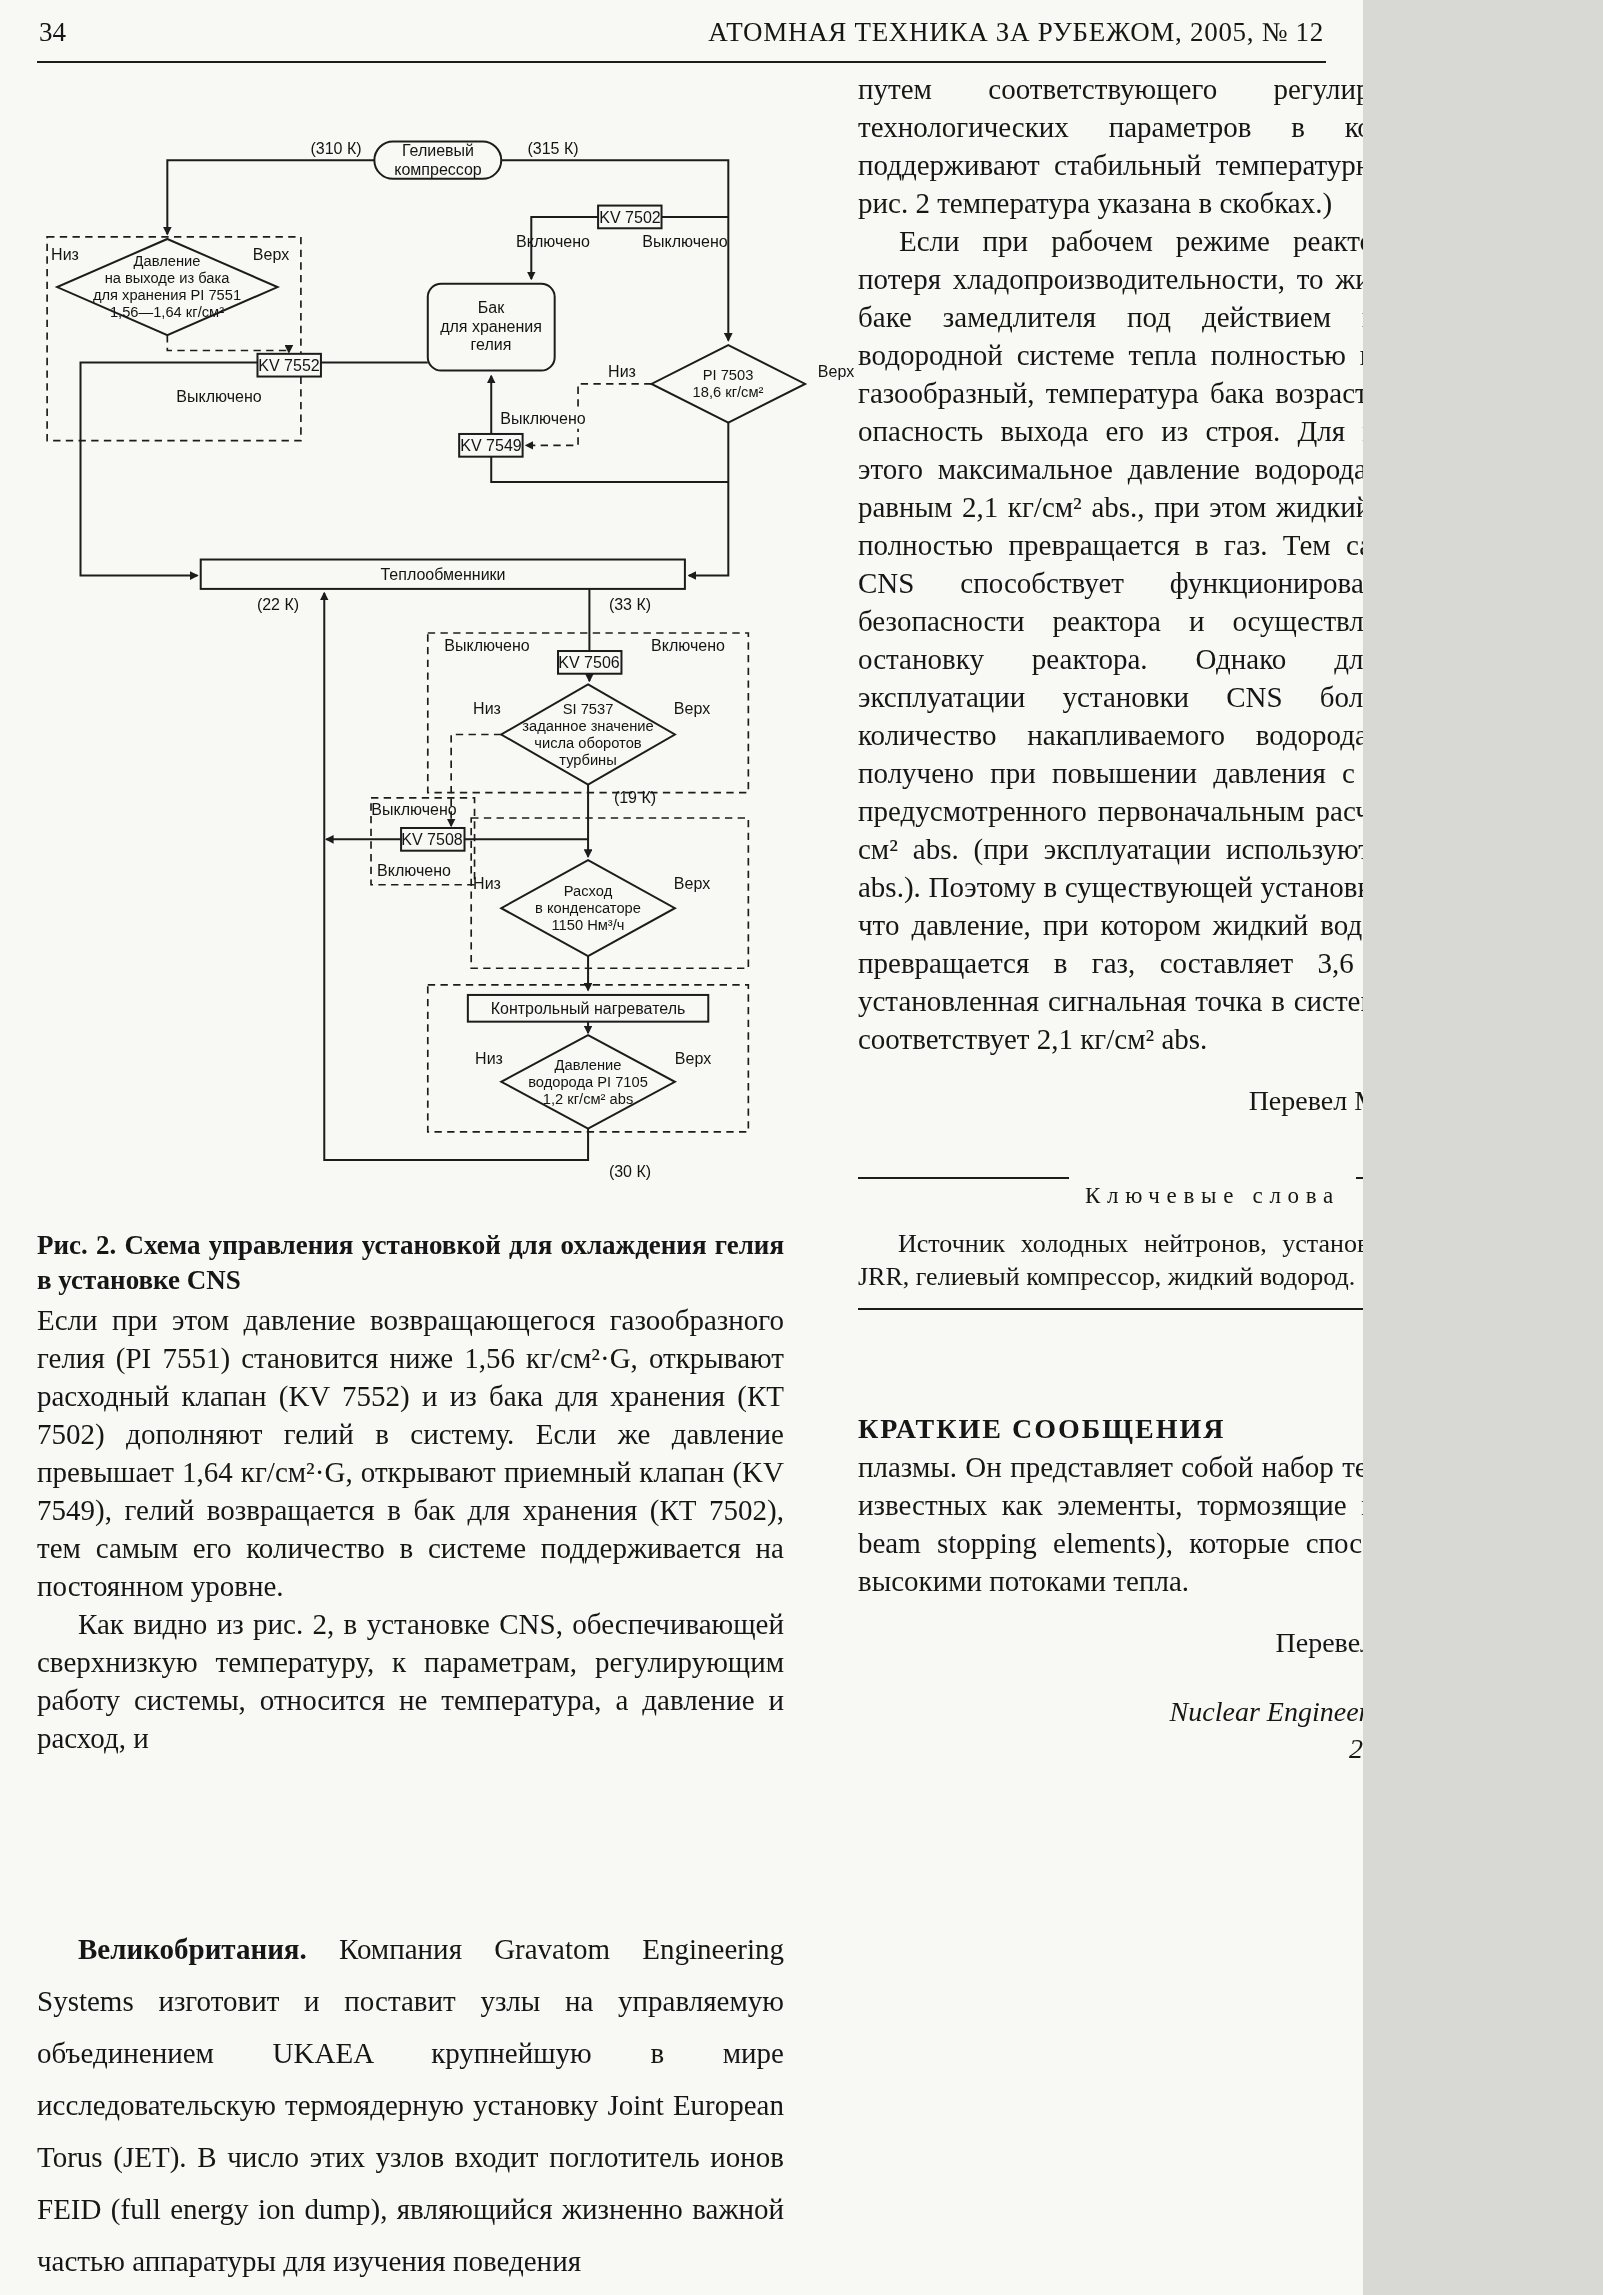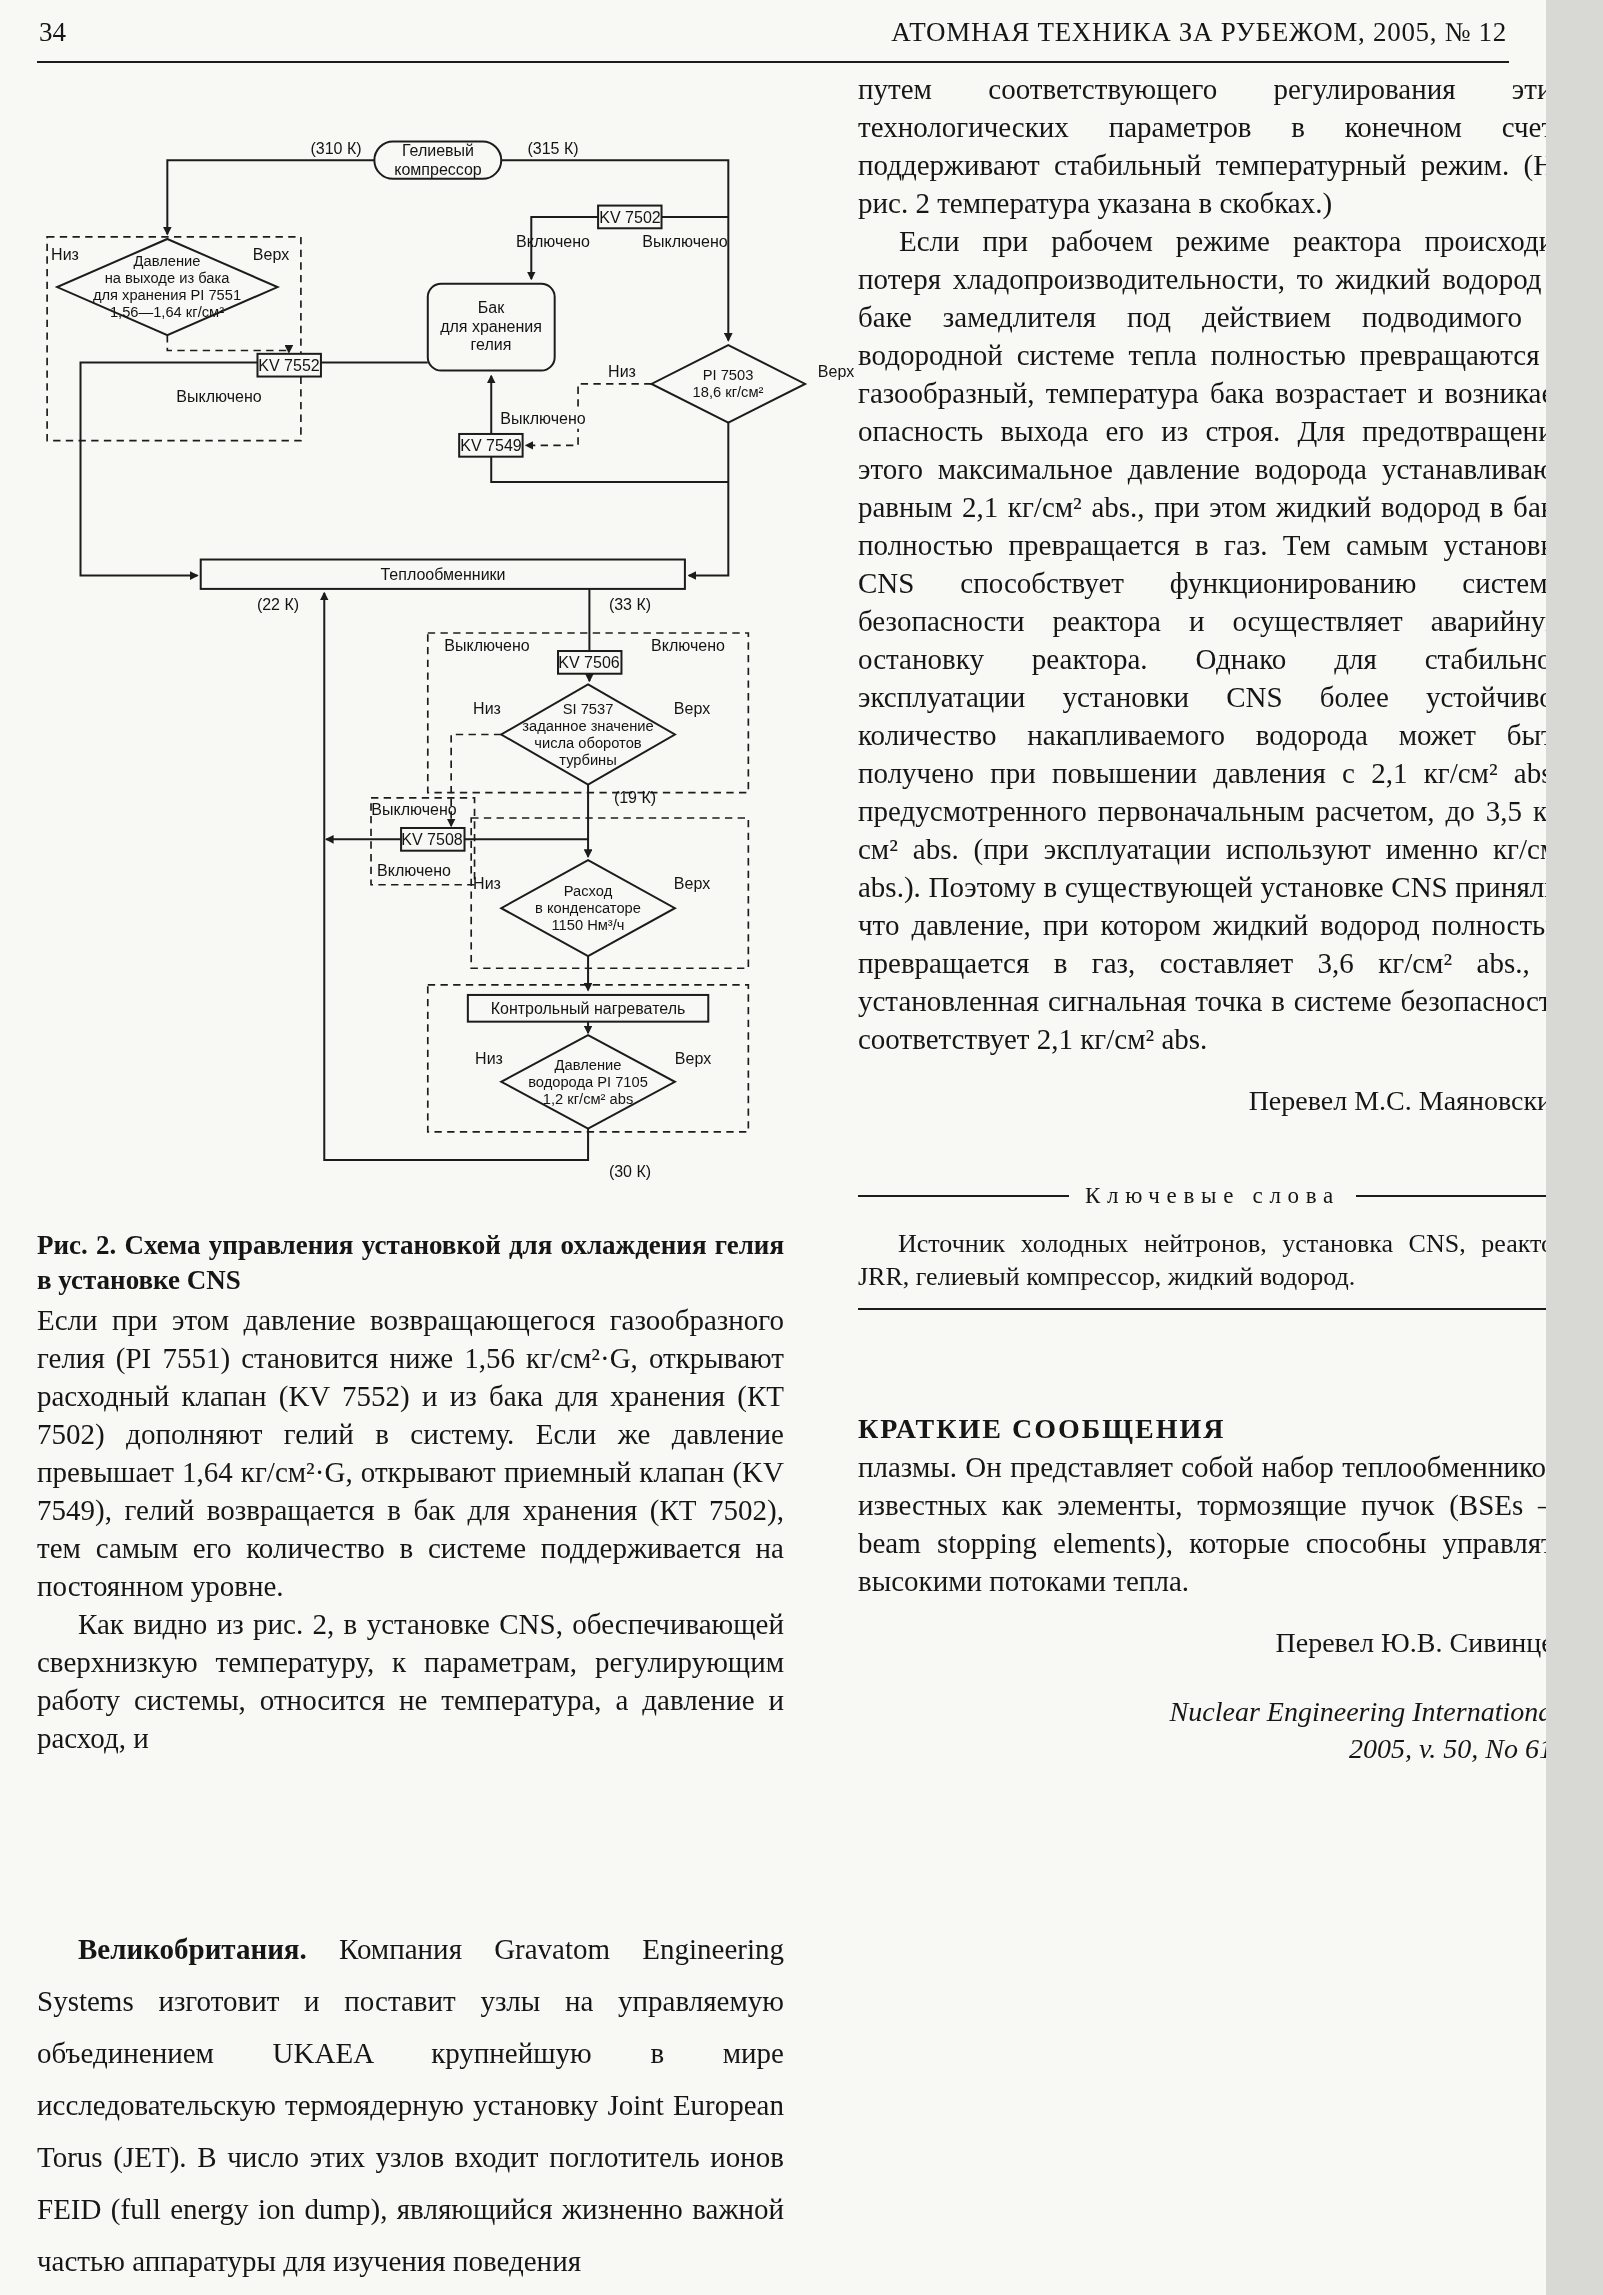--- a/index.html
+++ b/index.html
@@ -1,17 +1,17 @@
 <!DOCTYPE html>
 <html style="font-size:10.7px"><head>
 <meta charset="utf-8">
 <style>
   html,body{margin:0;padding:0;background:#d8d8d4;}
   .page{
-    position:relative; width:1546px; height:2295px; overflow:hidden;
+    position:relative; width:1363px; height:2295px; overflow:hidden;
     background:#f8f8f5; color:#161616;
     font-family:"Liberation Serif", serif;
   }
   
   .hdr-num{position:absolute;left:39px;top:17.4px;font-size:27px;}
   .hdr-title{position:absolute;right:39px;top:17.4px;font-size:27px;letter-spacing:0.7px;}
   .hdr-rule{position:absolute;left:37px;right:37px;top:61px;border-top:2.7px solid #1c1c1c;}
 
   
   .diagram{position:absolute;left:37px;top:70px;width:835px;height:1142px;}
@@ -43,21 +43,21 @@
   .lead-bold{font-weight:bold;}
 
   .right-col{position:absolute;left:858px;top:70px;width:709px;
     font-size:29px;line-height:38px;}
   .right-col p{margin:0;text-align:justify;}
   .safety-heading{margin-top:33px;text-align:center;font-weight:bold;
     font-size:29px;line-height:37px;white-space:pre-line;}
   .p-indent{margin-top:29px;text-indent:41px;}
   .translator{margin-top:24px;text-align:right !important;font-size:28px;}
   .keywords{margin-top:57px;}
-  .kw-top{display:flex;align-items:center;gap:11px;margin-top:48px;}
+  .kw-top{display:flex;gap:11px;margin-top:48px;}
   .kw-rule{flex:1;border-top:2px solid #1c1c1c;}
   .kw-label{font-size:23px;letter-spacing:6.7px;padding:0 5.3px;white-space:nowrap;}
   .kw-text{margin-top:12px;font-size:26px;line-height:33px;text-align:justify;text-indent:40px;}
   .kw-bottom{margin-top:14.7px;border-top:2px solid #1c1c1c;}
   .briefs-heading{margin-top:100px;text-align:left;font-weight:bold;font-size:28px;letter-spacing:2px;}
   .plasma{margin-top:48px;}
   .source{margin-top:31px;text-align:right;font-style:italic;font-size:28px;line-height:37px;white-space:pre-line;}
 </style>
 </head>
 <body>

